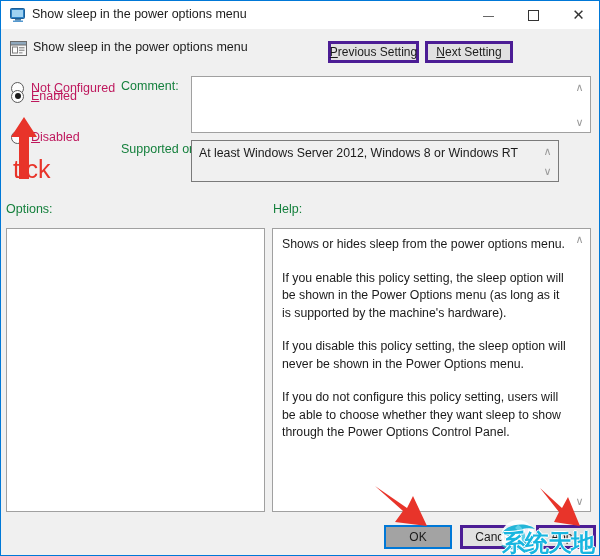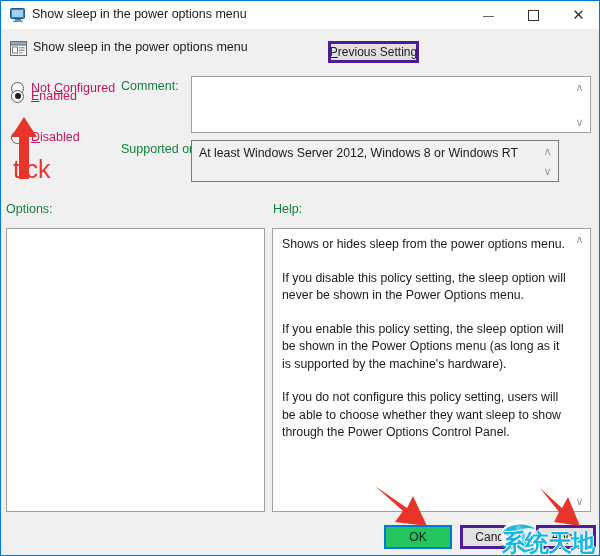--- a/index.html
+++ b/index.html
@@ -200,21 +200,21 @@
     font-size: 11px;
     font-family: "DejaVu Sans", sans-serif;
     line-height: 1;
   }
   .chev-up { top: 3px; }
   .chev-dn { bottom: 3px; }
 
   
   .btn-ok {
     left: 383px; top: 525px; width: 68px; height: 24px;
-    background: #22c55e;
+    background: #a3a3a3;
     border: 2px solid #0078d7;
   }
   .btn-cancel { left: 459px; top: 525px; width: 68px; height: 24px; }
   .btn-apply  { left: 535px; top: 525px; width: 60px; height: 24px; text-align: right; }
 
   
   .anno { position: absolute; pointer-events: none; }
   .anno-arrow-up  { left: 4px;  top: 115px; width: 40px; height: 64px; }
   .anno-tick {
     position: absolute;
@@ -278,20 +278,23 @@
     <rect x="2.5" y="6" width="5" height="6" fill="#ffffff" stroke="#7d7d7d"></rect>
     <rect x="9" y="6" width="5.5" height="1.4" fill="#9a9a9a"></rect>
     <rect x="9" y="8.6" width="5.5" height="1.4" fill="#9a9a9a"></rect>
     <rect x="9" y="11.2" width="3.5" height="1.2" fill="#9a9a9a"></rect>
   </svg>
   <div class="header-title">Show sleep in the power options menu</div>
 
   <button class="btn btn-prev">
     <span><u>P</u><span>revious Setting</span></span>
   </button>
+  <button class="btn btn-next">
+    <span><u>N</u><span>ext Setting</span></span>
+  </button>
 
   <div class="radio-row radio-notconf">
     <div class="radio-mark"></div>
     <div class="radio-label"><span>Not </span><u>C</u><span>onfigured</span></div>
   </div>
 
   <div class="radio-row radio-enabled">
     <div class="radio-mark checked"></div>
     <div class="radio-label"><span></span><u>E</u><span>nabled</span></div>
   </div>
@@ -318,22 +321,22 @@
   <div class="field-label lbl-options">Options:</div>
   <div class="field-label lbl-help">Help:</div>
 
   <div class="boxframe box-options">
     <div class="box-text"></div>
   </div>
 
   <div class="boxframe box-help">
     <div class="help-text">
       <p>Shows or hides sleep from the power options menu.</p>
+      <p>If you enable this policy setting, the sleep option will be shown in the Power Options menu (as long as it is supported by the machine's hardware).</p>
       <p>If you disable this policy setting, the sleep option will never be shown in the Power Options menu.</p>
-      <p>If you enable this policy setting, the sleep option will be shown in the Power Options menu (as long as it is supported by the machine's hardware).</p>
       <p>If you do not configure this policy setting, users will be able to choose whether they want sleep to show through the Power Options Control Panel.</p>
     </div>
     <div class="scroll-chev chev-up">∧</div>
     <div class="scroll-chev chev-dn">∨</div>
   </div>
 
   <button class="btn btn-ok">OK</button>
   <button class="btn btn-cancel">Cancel</button>
   <button class="btn btn-apply">Apply</button>
 

